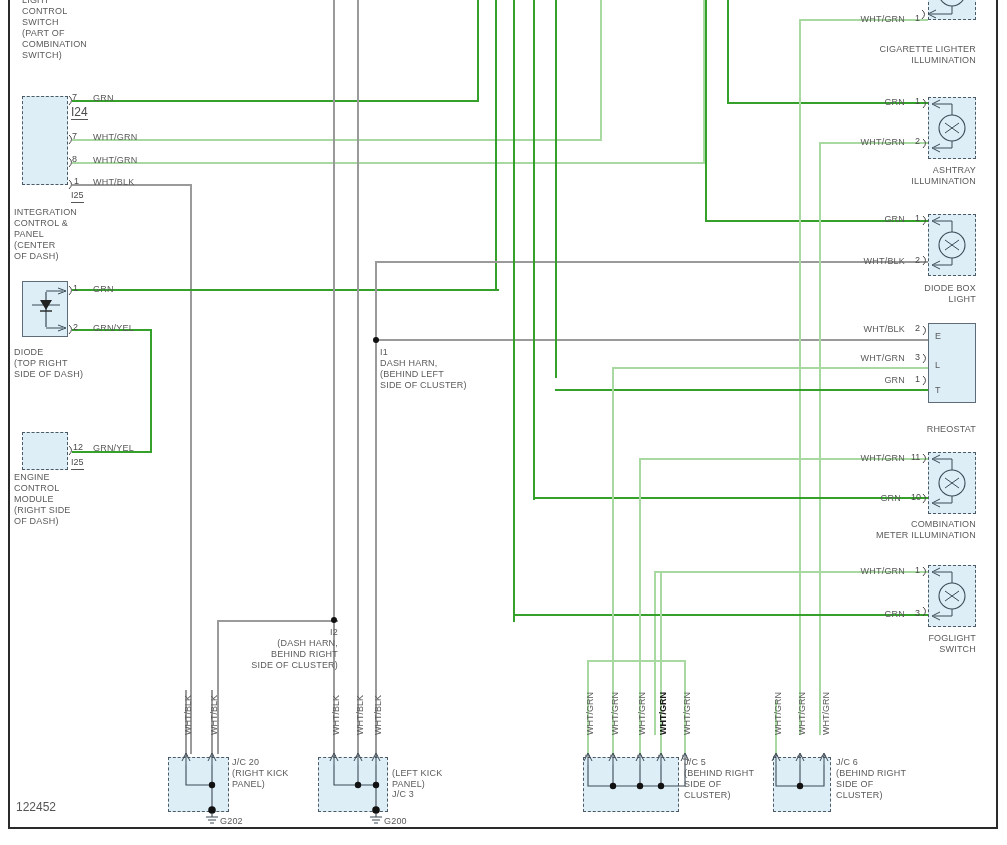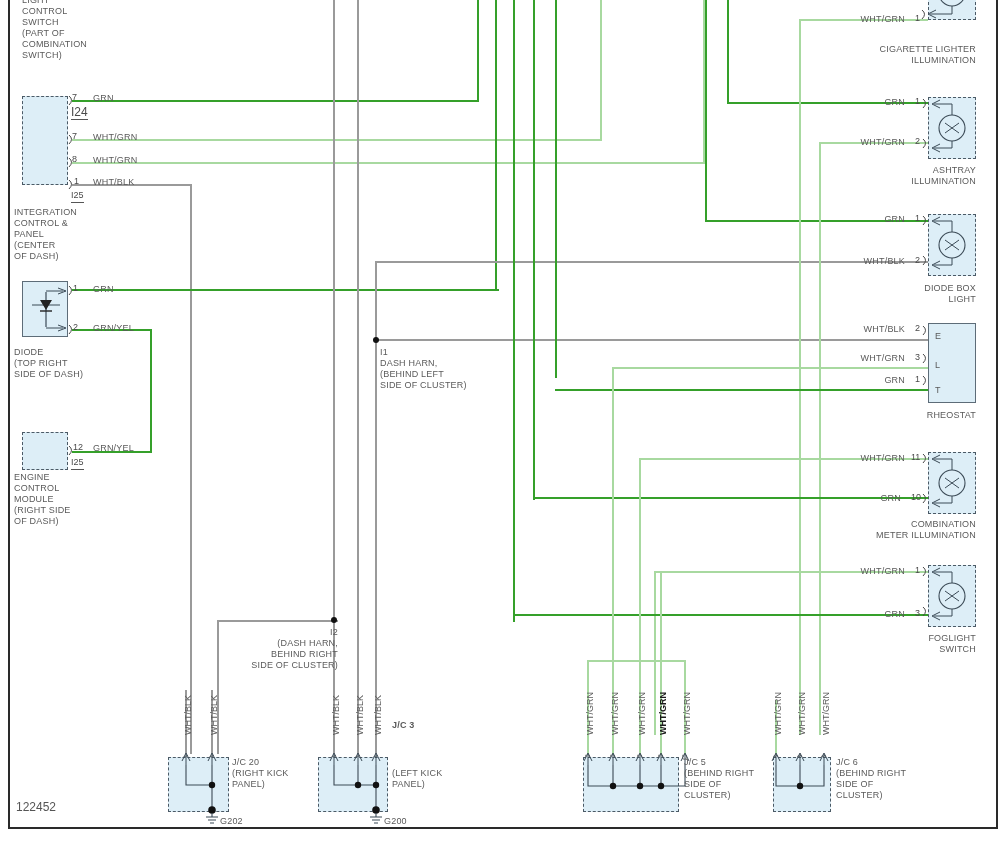--- a/index.html
+++ b/index.html
@@ -249,21 +249,21 @@
   <div class="lbl" style="left:935px;top:331px;">E</div>
 
   <div class="pin" style="left:915px;top:352px;">3</div>
   <div class="lbl r" style="left:800px;top:353px;width:105px;">WHT/GRN</div>
   <div class="lbl" style="left:935px;top:360px;">L</div>
 
   <div class="pin" style="left:915px;top:374px;">1</div>
   <div class="lbl r" style="left:820px;top:375px;width:85px;">GRN</div>
   <div class="lbl" style="left:935px;top:385px;">T</div>
 
-  <div class="lbl r" style="left:900px;top:410px;width:76px;">RHEOSTAT</div>
+  <div class="lbl r" style="left:900px;top:424px;width:76px;">RHEOSTAT</div>
 
   <div class="box dash" style="left:928px;top:452px;width:48px;height:62px;"></div>
   <svg width="1007" height="845">
     <circle cx="952" cy="483" r="13" fill="none" stroke="#3b4a56" stroke-width="1.1"></circle>
     <path d="M945,478 L959,488 M959,478 L945,488" stroke="#3b4a56" stroke-width="1"></path>
     <path d="M952,470 L952,459 L934,459" stroke="#3b4a56" stroke-width="1" fill="none"></path>
     <path d="M940,455 L932,459 L940,463" stroke="#3b4a56" stroke-width="1" fill="none"></path>
     <path d="M952,496 L952,503 L934,503" stroke="#3b4a56" stroke-width="1" fill="none"></path>
     <path d="M940,499 L932,503 L940,507" stroke="#3b4a56" stroke-width="1" fill="none"></path>
     <path d="M923,454 q5,4 0,9" stroke="#4a4a4a" fill="none" stroke-width="1"></path>
@@ -332,21 +332,21 @@
     <path d="M372,761 L376,753 L380,761" stroke="#3b4a56" stroke-width="1" fill="none"></path>
     <path d="M334,765 L334,785 L376,785 L376,765" stroke="#3b4a56" stroke-width="1.1" fill="none"></path>
     <path d="M358,765 L358,785" stroke="#3b4a56" stroke-width="1.1" fill="none"></path>
     <path d="M376,785 L376,812" stroke="#3b4a56" stroke-width="1.1" fill="none"></path>
     <circle cx="358" cy="785" r="3.2" fill="#111"></circle>
     <circle cx="376" cy="785" r="3.2" fill="#111"></circle>
     <circle cx="376" cy="810" r="3.8" fill="#111"></circle>
     <path d="M370,817 L382,817 M372,820 L380,820 M374,823 L378,823" stroke="#3b4a56" stroke-width="1.1"></path>
     <path d="M376,813 L376,817" stroke="#3b4a56" stroke-width="1.1"></path>
   </svg>
-  <div class="lbl" style="left:392px;top:720px;width:78px;font-weight:bold;">J/C 3</div>
+  <div class="lbl" style="left:392px;top:789px;width:78px;">J/C 3</div>
   <div class="lbl" style="left:392px;top:768px;width:78px;">(LEFT KICK
 PANEL)</div>
   <div class="lbl" style="left:384px;top:816px;">G200</div>
 
   <div class="vlbl" style="left:585px;top:735px;">WHT/GRN</div>
   <div class="vlbl" style="left:610px;top:735px;">WHT/GRN</div>
   <div class="vlbl" style="left:637px;top:735px;">WHT/GRN</div>
   <div class="vlbl bold" style="left:658px;top:735px;">WHT/GRN</div>
   <div class="vlbl" style="left:682px;top:735px;">WHT/GRN</div>
   <div class="vlbl" style="left:583px;top:760px;font-size:8px;">C</div>

